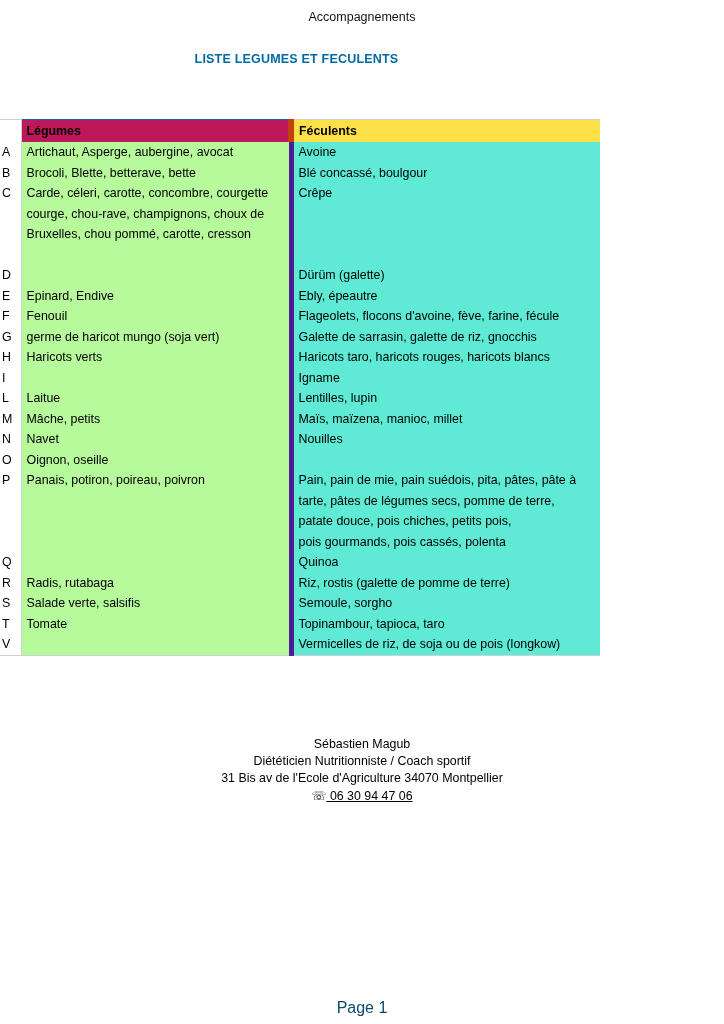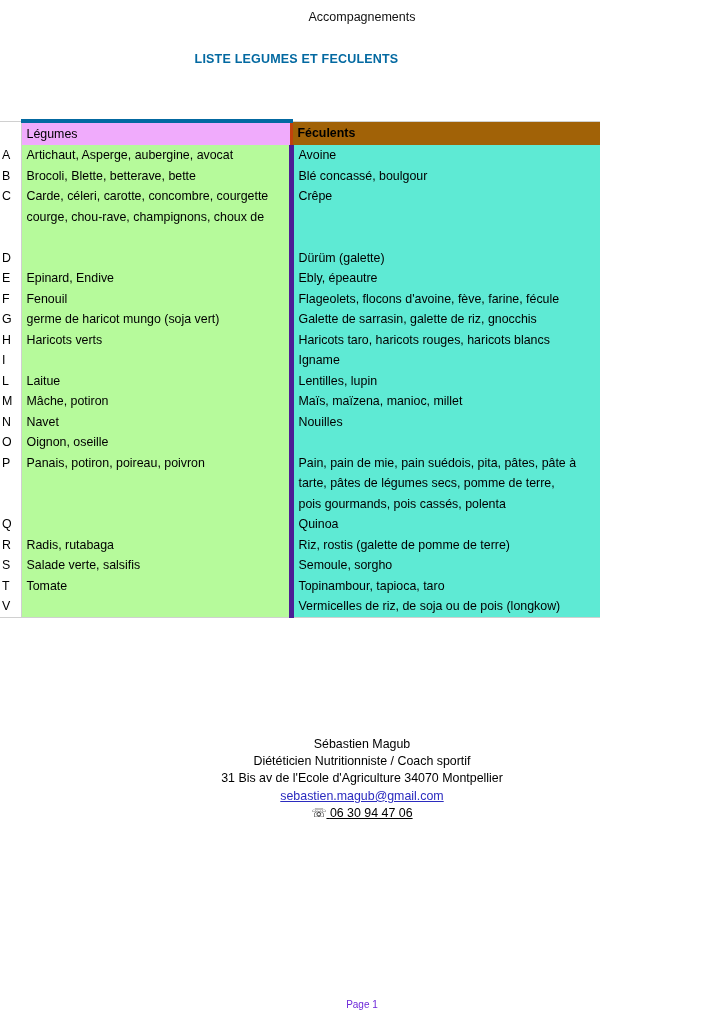--- a/index.html
+++ b/index.html
@@ -82,30 +82,30 @@
     background: #5eead4;
     padding-left: 5px;
     border-left: 5px solid #4c1d95;
   }
 
   tr.head td.lbl {
     background: #ffffff;
     border-top: 1px solid #d0d0d0;
   }
   tr.head td.veg {
-    background: #f0abfc;
-    font-weight: normal;
-    border-top: 4px solid #0369a1;
+    background: #be185d;
+    font-weight: bold;
+    border-top: 1px solid #0369a1;
     border-left: 1px solid #cfcfcf;
   }
   tr.head td.sta {
-    background: #a16207;
+    background: #fde047;
     font-weight: bold;
     border-top: 1px solid #d0d0d0;
-    border-left: 3px solid #c2410c;
+    border-left: 6px solid #c2410c;
   }
   tr.head td { height: 22px; line-height: 22px; }
 
   tr.last td.veg, tr.last td.sta { border-bottom: 1px solid #d0d0d0; }
   tr.last td.lbl { border-bottom: 1px solid #d0d0d0; }
 
   
   .signature {
     position: absolute;
     top: 736px;
@@ -129,22 +129,22 @@
     display: inline-block;
     transform: translateY(-0.5px);
   }
 
   .page-foot {
     position: absolute;
     top: 999px;
     left: 0;
     width: 724px;
     text-align: center;
-    font-size: 10px;
-    color: #6d28d9;
+    font-size: 16px;
+    color: #0c4a6e;
   }
 </style>
 </head>
 <body>
 
 <div class="doc-header">Accompagnements</div>
 
 <div class="doc-title">LISTE LEGUMES ET FECULENTS</div>
 
 <div class="sheet">
@@ -177,20 +177,25 @@
           <td class="veg">Carde, céleri, carotte, concombre, courgette</td>
           <td class="sta">Crêpe</td>
         </tr>
         <tr>
           <td class="lbl"></td>
           <td class="veg">courge, chou-rave, champignons, choux de</td>
           <td class="sta"></td>
         </tr>
         <tr>
           <td class="lbl"></td>
+          <td class="veg">Bruxelles, chou pommé, carotte, cresson</td>
+          <td class="sta"></td>
+        </tr>
+        <tr>
+          <td class="lbl"></td>
           <td class="veg"></td>
           <td class="sta"></td>
         </tr>
         <tr>
           <td class="lbl">D</td>
           <td class="veg"></td>
           <td class="sta">Dürüm (galette)</td>
         </tr>
         <tr>
           <td class="lbl">E</td>
@@ -217,21 +222,21 @@
           <td class="veg"></td>
           <td class="sta">Igname</td>
         </tr>
         <tr>
           <td class="lbl">L</td>
           <td class="veg">Laitue</td>
           <td class="sta">Lentilles, lupin</td>
         </tr>
         <tr>
           <td class="lbl">M</td>
-          <td class="veg">Mâche, potiron</td>
+          <td class="veg">Mâche, petits</td>
           <td class="sta">Maïs, maïzena, manioc, millet</td>
         </tr>
         <tr>
           <td class="lbl">N</td>
           <td class="veg">Navet</td>
           <td class="sta">Nouilles</td>
         </tr>
         <tr>
           <td class="lbl">O</td>
           <td class="veg">Oignon, oseille</td>
@@ -239,20 +244,25 @@
         </tr>
         <tr>
           <td class="lbl">P</td>
           <td class="veg">Panais, potiron, poireau, poivron</td>
           <td class="sta">Pain, pain de mie, pain suédois, pita, pâtes, pâte à</td>
         </tr>
         <tr>
           <td class="lbl"></td>
           <td class="veg"></td>
           <td class="sta">tarte, pâtes de légumes secs, pomme de terre,</td>
+        </tr>
+        <tr>
+          <td class="lbl"></td>
+          <td class="veg"></td>
+          <td class="sta">patate douce, pois chiches, petits pois,</td>
         </tr>
         <tr>
           <td class="lbl"></td>
           <td class="veg"></td>
           <td class="sta">pois gourmands, pois cassés, polenta</td>
         </tr>
         <tr>
           <td class="lbl">Q</td>
           <td class="veg"></td>
           <td class="sta">Quinoa</td>
@@ -278,17 +288,16 @@
           <td class="sta">Vermicelles de riz, de soja ou de pois (longkow)</td>
         </tr>
       </tbody>
   </table>
 </div>
 
 <div class="signature">
   <div>Sébastien Magub</div>
   <div>Diététicien Nutritionniste / Coach sportif</div>
   <div>31 Bis av de l'Ecole d'Agriculture 34070 Montpellier</div>
-  <div><a class="mail" href="#">sebastien.magub@gmail.com</a></div>
   <div class="phone-line"><span class="phone-icon">☏</span> <span>06 30 94 47 06</span></div>
 </div>
 
 <div class="page-foot">Page 1</div>
 
 </body></html>

